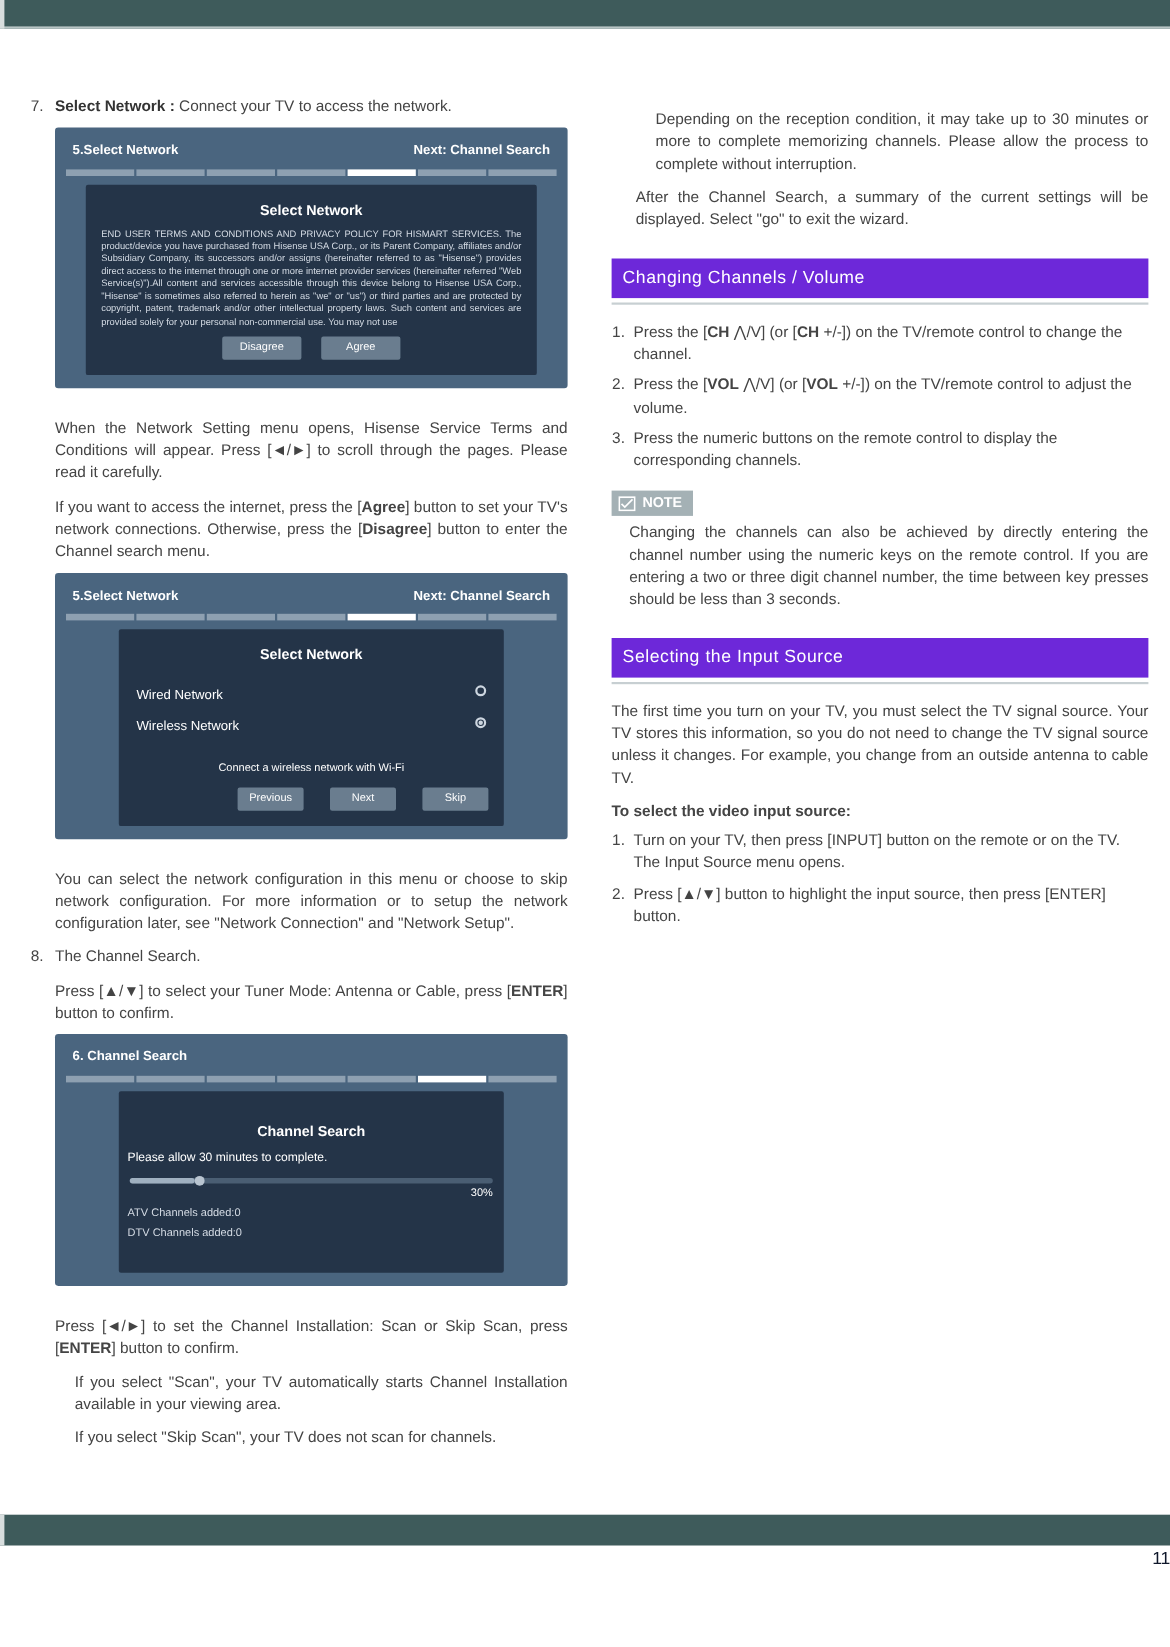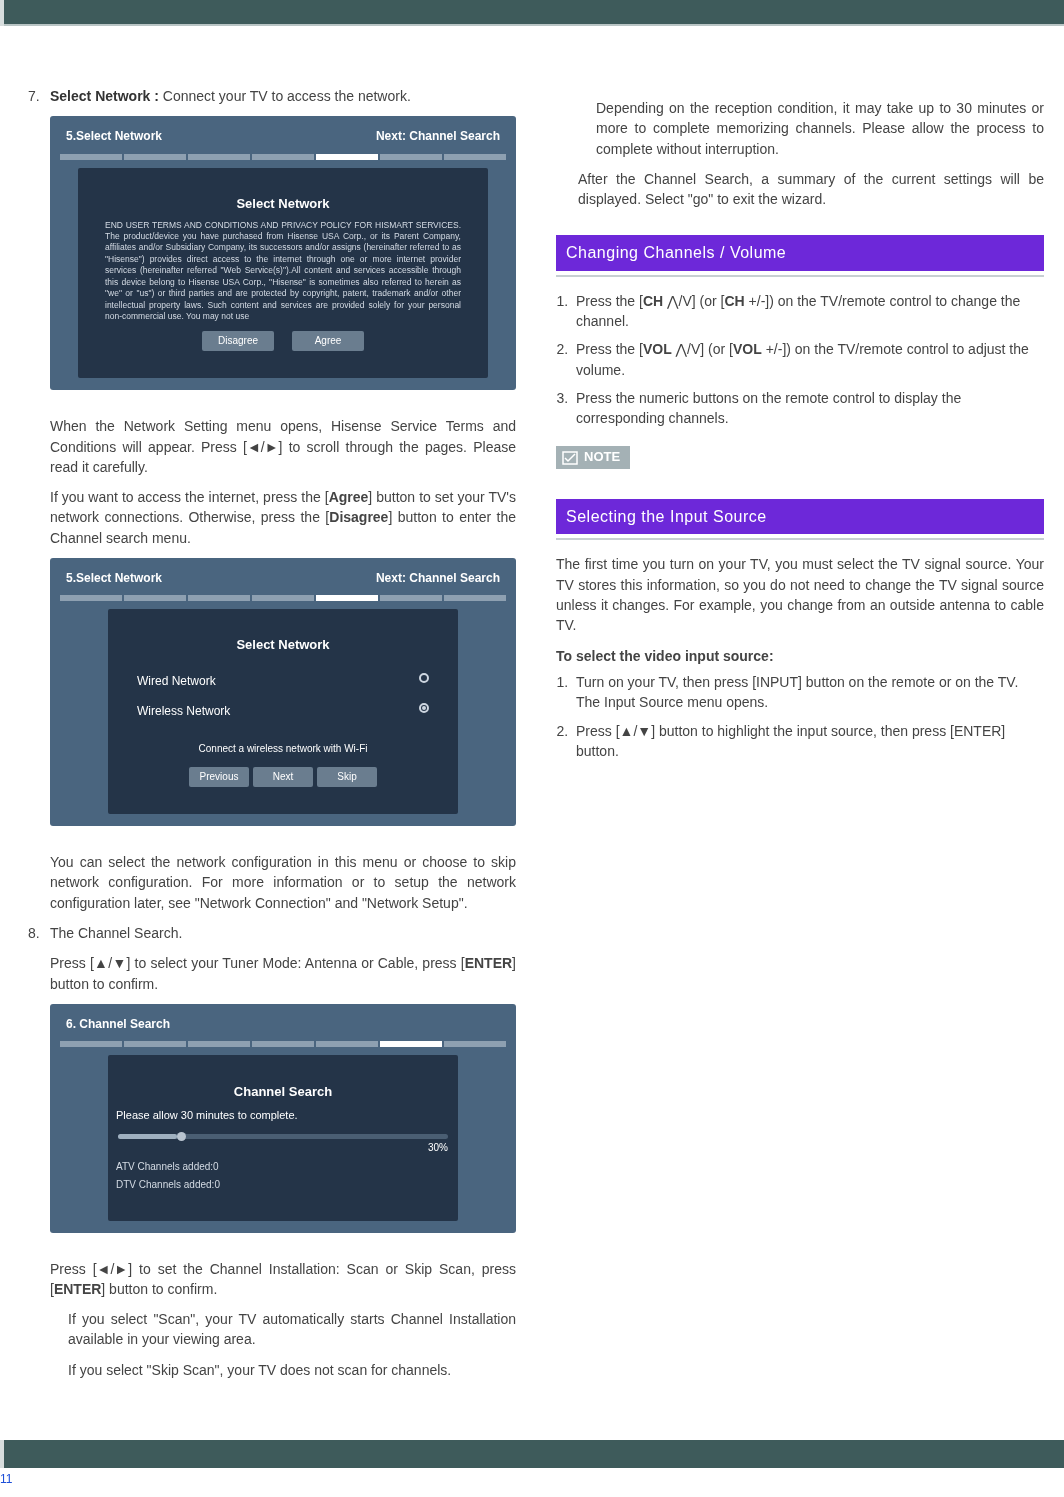--- a/index.html
+++ b/index.html
@@ -10,52 +10,52 @@
 .col{width:490px;font-size:14px;line-height:1.45;color:#444}
 .step{display:flex;margin-bottom:4px}
 .step-num{width:22px;flex-shrink:0;color:#444}
 .step-body{flex:1}
 .step-body b{color:#333}
 .panel{background:#4a657f;border-radius:3px;margin:10px 0 26px 22px;padding:12px 10px 12px 10px;color:#fff;font-size:11px}
 .panel-hdr{display:flex;justify-content:space-between;font-weight:bold;font-size:12px;padding:0 6px 8px 6px}
 .panel-tabs{height:6px;display:flex;gap:2px;margin-bottom:8px}
 .panel-tabs span{flex:1;background:#8ea0b1}
 .panel-tabs span.act{background:#fff}
-.inner{background:#243448;margin:0 18px;border-radius:2px;padding:27px}
+.inner{background:#243448;margin:0 18px;border-radius:2px;padding:14px}
 .inner-title{text-align:center;font-weight:bold;font-size:13px;margin-bottom:6px}
 .terms{font-size:8.5px;line-height:1.35;color:#d4dbe4;text-align:justify}
 .btn-row{display:flex;justify-content:center;gap:18px;margin-top:8px}
 .btn{background:#6a7d8f;color:#fff;font-size:10px;padding:3px 12px;border-radius:2px;min-width:72px;text-align:center}
 .net-list{padding:6px 0}
 .net-item{display:flex;justify-content:space-between;align-items:flex-start;padding:6px 2px;font-size:12px}
 .radio{width:10px;height:10px;border:2px solid #cdd6e0;border-radius:50%;display:inline-block;position:relative}
 .radio.sel::after{content:"";position:absolute;inset:1px;background:#cdd6e0;border-radius:50%}
 .net-msg{font-size:10px;text-align:center;margin:10px 0}
-.btn-row3{display:flex;justify-content:center;gap:4px}
+.btn-row3{display:flex;justify-content:flex-end;gap:24px}
 .btn-row3 .btn{min-width:60px;padding:3px 8px}
 .ch-search .inner{padding:28px 8px}
 .progress-wrap{margin:10px 2px 4px 2px}
 .progress{height:5px;background:#4a5e73;border-radius:3px;position:relative}
 .progress-fill{height:5px;background:#9fb0c0;border-radius:3px;width:18%}
 .progress-dot{position:absolute;left:18%;top:-2px;width:9px;height:9px;background:#b8c4d0;border-radius:50%}
 .progress-pct{text-align:right;font-size:10px;margin-top:2px}
 .ch-added{font-size:10px;color:#d4dbe4;margin-top:4px}
 .btn-stop{display:flex;justify-content:center;margin-top:6px}
 .para{margin:10px 0 10px 22px;text-align:justify}
 .para.nested{margin-left:40px}
 h2.section{background:#6d28d9;color:#fff;font-size:16px;font-weight:normal;padding:6px 10px;margin:26px 0 4px 0;letter-spacing:0.5px}
 .rule{height:2px;background:#c7cfd2;margin-bottom:14px}
 .ol{margin:0 0 0 16px}
 .ol li{margin-bottom:8px;padding-left:4px}
 .note-tag{display:inline-flex;align-items:center;background:#a4b1b5;color:#fff;padding:2px 10px 2px 6px;font-size:13px;font-weight:bold;margin:10px 0 4px 0}
 .note-tag svg{margin-right:6px}
 .note-body{margin-left:16px;text-align:justify}
 .footer{background:#3e5b5b;height:28px;position:relative;margin-top:30px}
 .footer::before{content:"";position:absolute;left:0;top:0;width:4px;height:28px;background:#d8dede}
-.page-num{text-align:left;font-size:12px;color:#1d4ed8;margin-top:4px;padding-bottom:10px}
+.page-num{text-align:right;font-size:16px;color:#0f172a;margin-top:4px;padding-bottom:10px}
 </style>
 </head>
 <body>
 
 <div class="top-bar"></div>
 
 <div class="content">
 
 <div class="col">
 
@@ -196,20 +196,21 @@
   <li>Press the numeric buttons on the remote control to display the corresponding channels.</li>
 </ol>
 
 <div class="note-tag">
   <svg width="16" height="14" viewBox="0 0 16 14">
     <rect x="1" y="1" width="14" height="12" fill="none" stroke="#fff" stroke-width="1.5"></rect>
     <path d="M3 7 L6 10 L13 3" fill="none" stroke="#fff" stroke-width="1.5"></path>
   </svg>
   <span>NOTE</span>
 </div>
+<p class="note-body">Changing the channels can also be achieved by directly entering the channel number using the numeric keys on the remote control. If you are entering a two or three digit channel number, the time between key presses should be less than 3 seconds.</p>
 
 <h2 class="section">Selecting the Input Source</h2>
 <div class="rule"></div>
 
 <p style="text-align:justify;margin-bottom:10px">The first time you turn on your TV, you must select the TV signal source. Your TV stores this information, so you do not need to change the TV signal source unless it changes. For example, you change from an outside antenna to cable TV.</p>
 <p style="font-weight:bold;margin-bottom:6px">To select the video input source:</p>
 <ol class="ol">
   <li>Turn on your TV, then press [INPUT] button on the remote or on the TV. The Input Source menu opens.</li>
   <li>Press [▲/▼] button to highlight the input source, then press [ENTER] button.</li>
 </ol>

